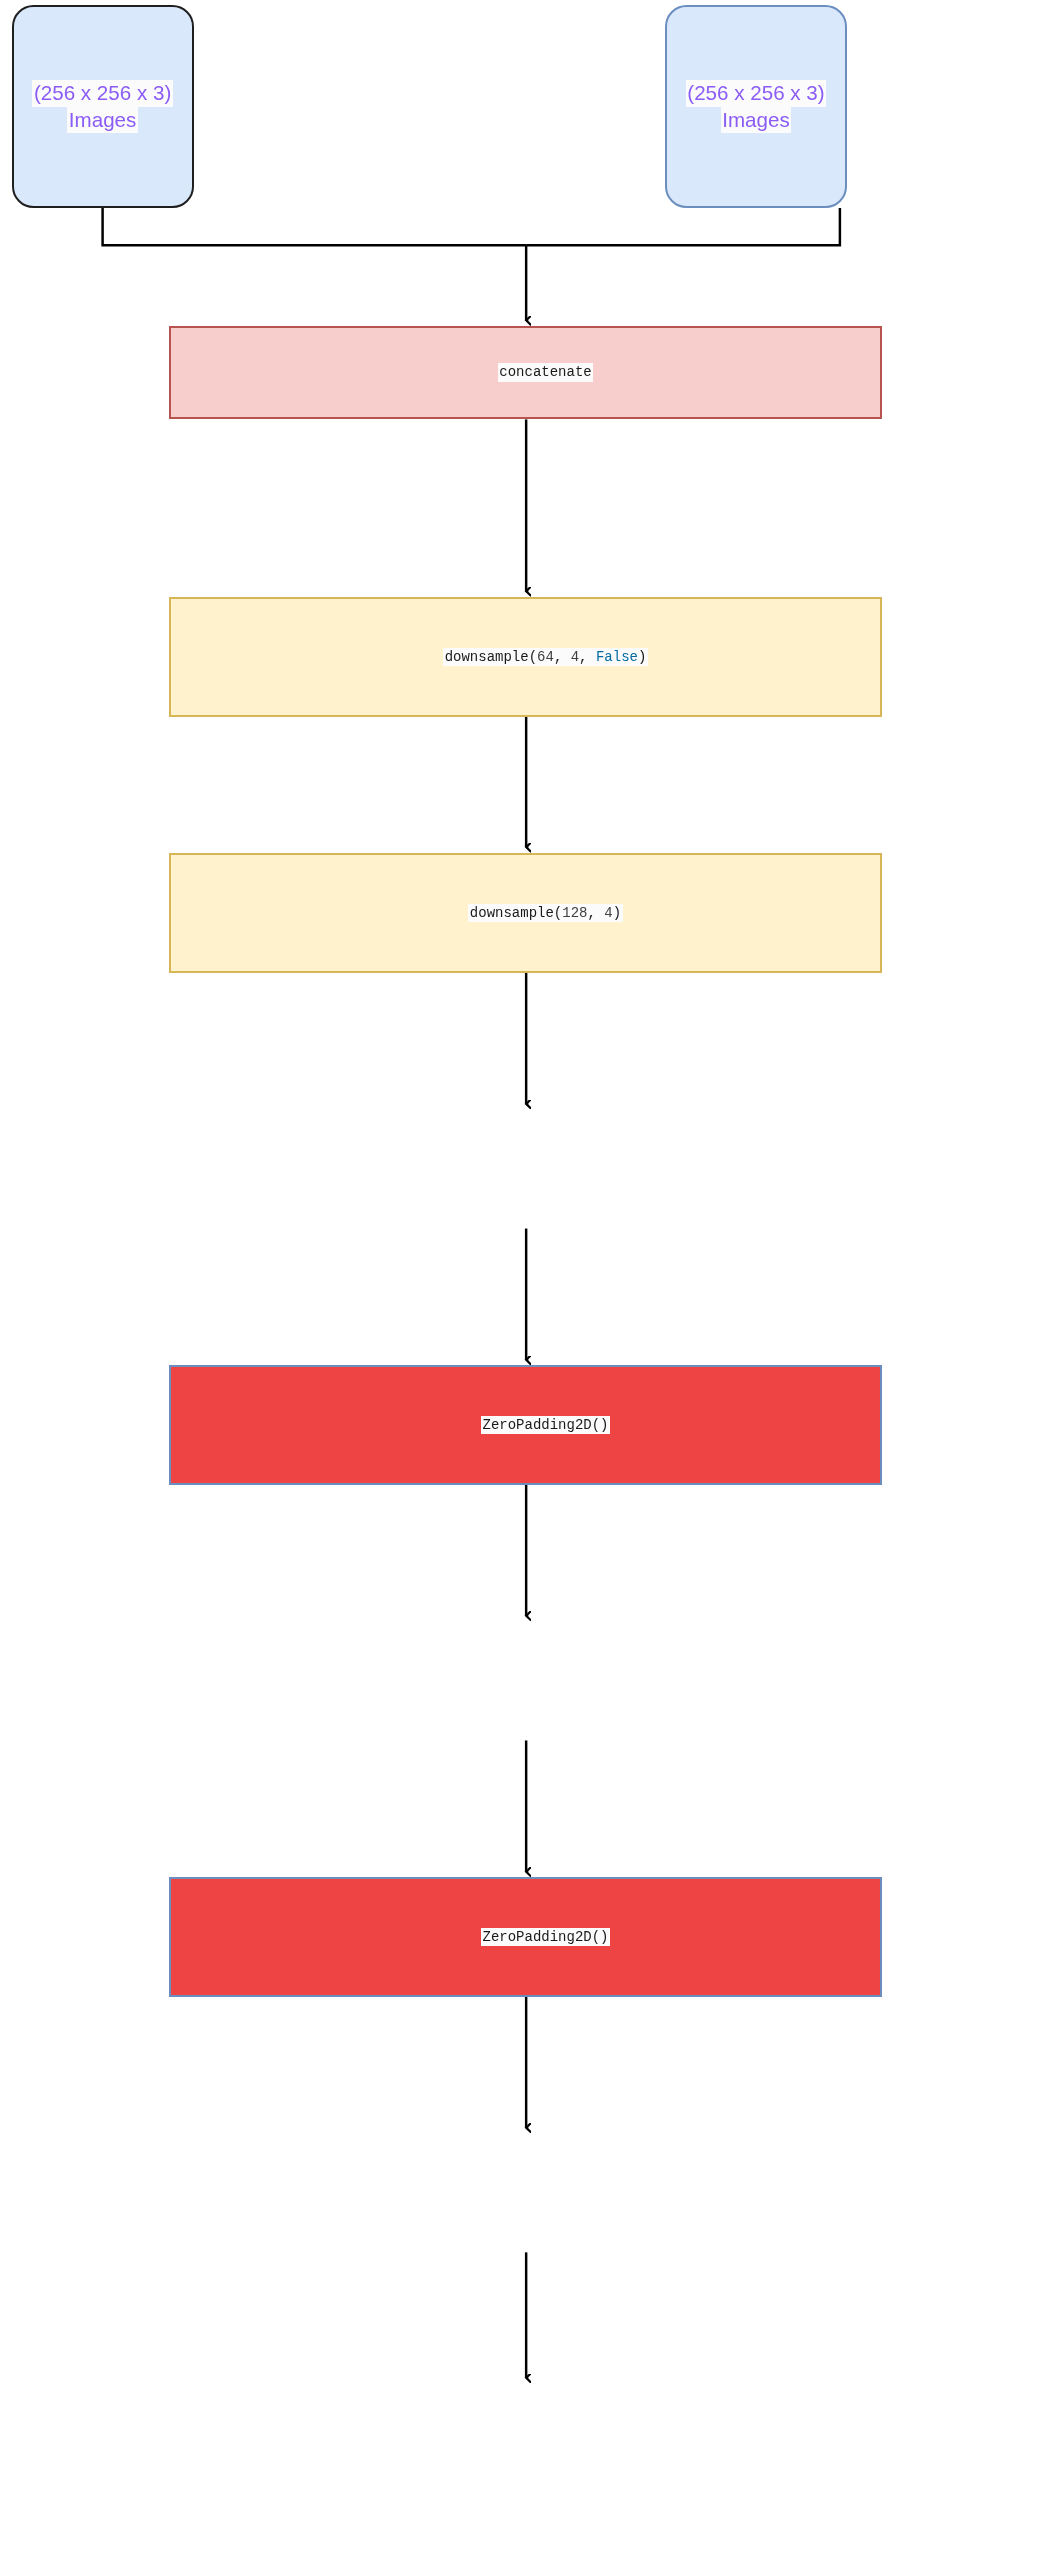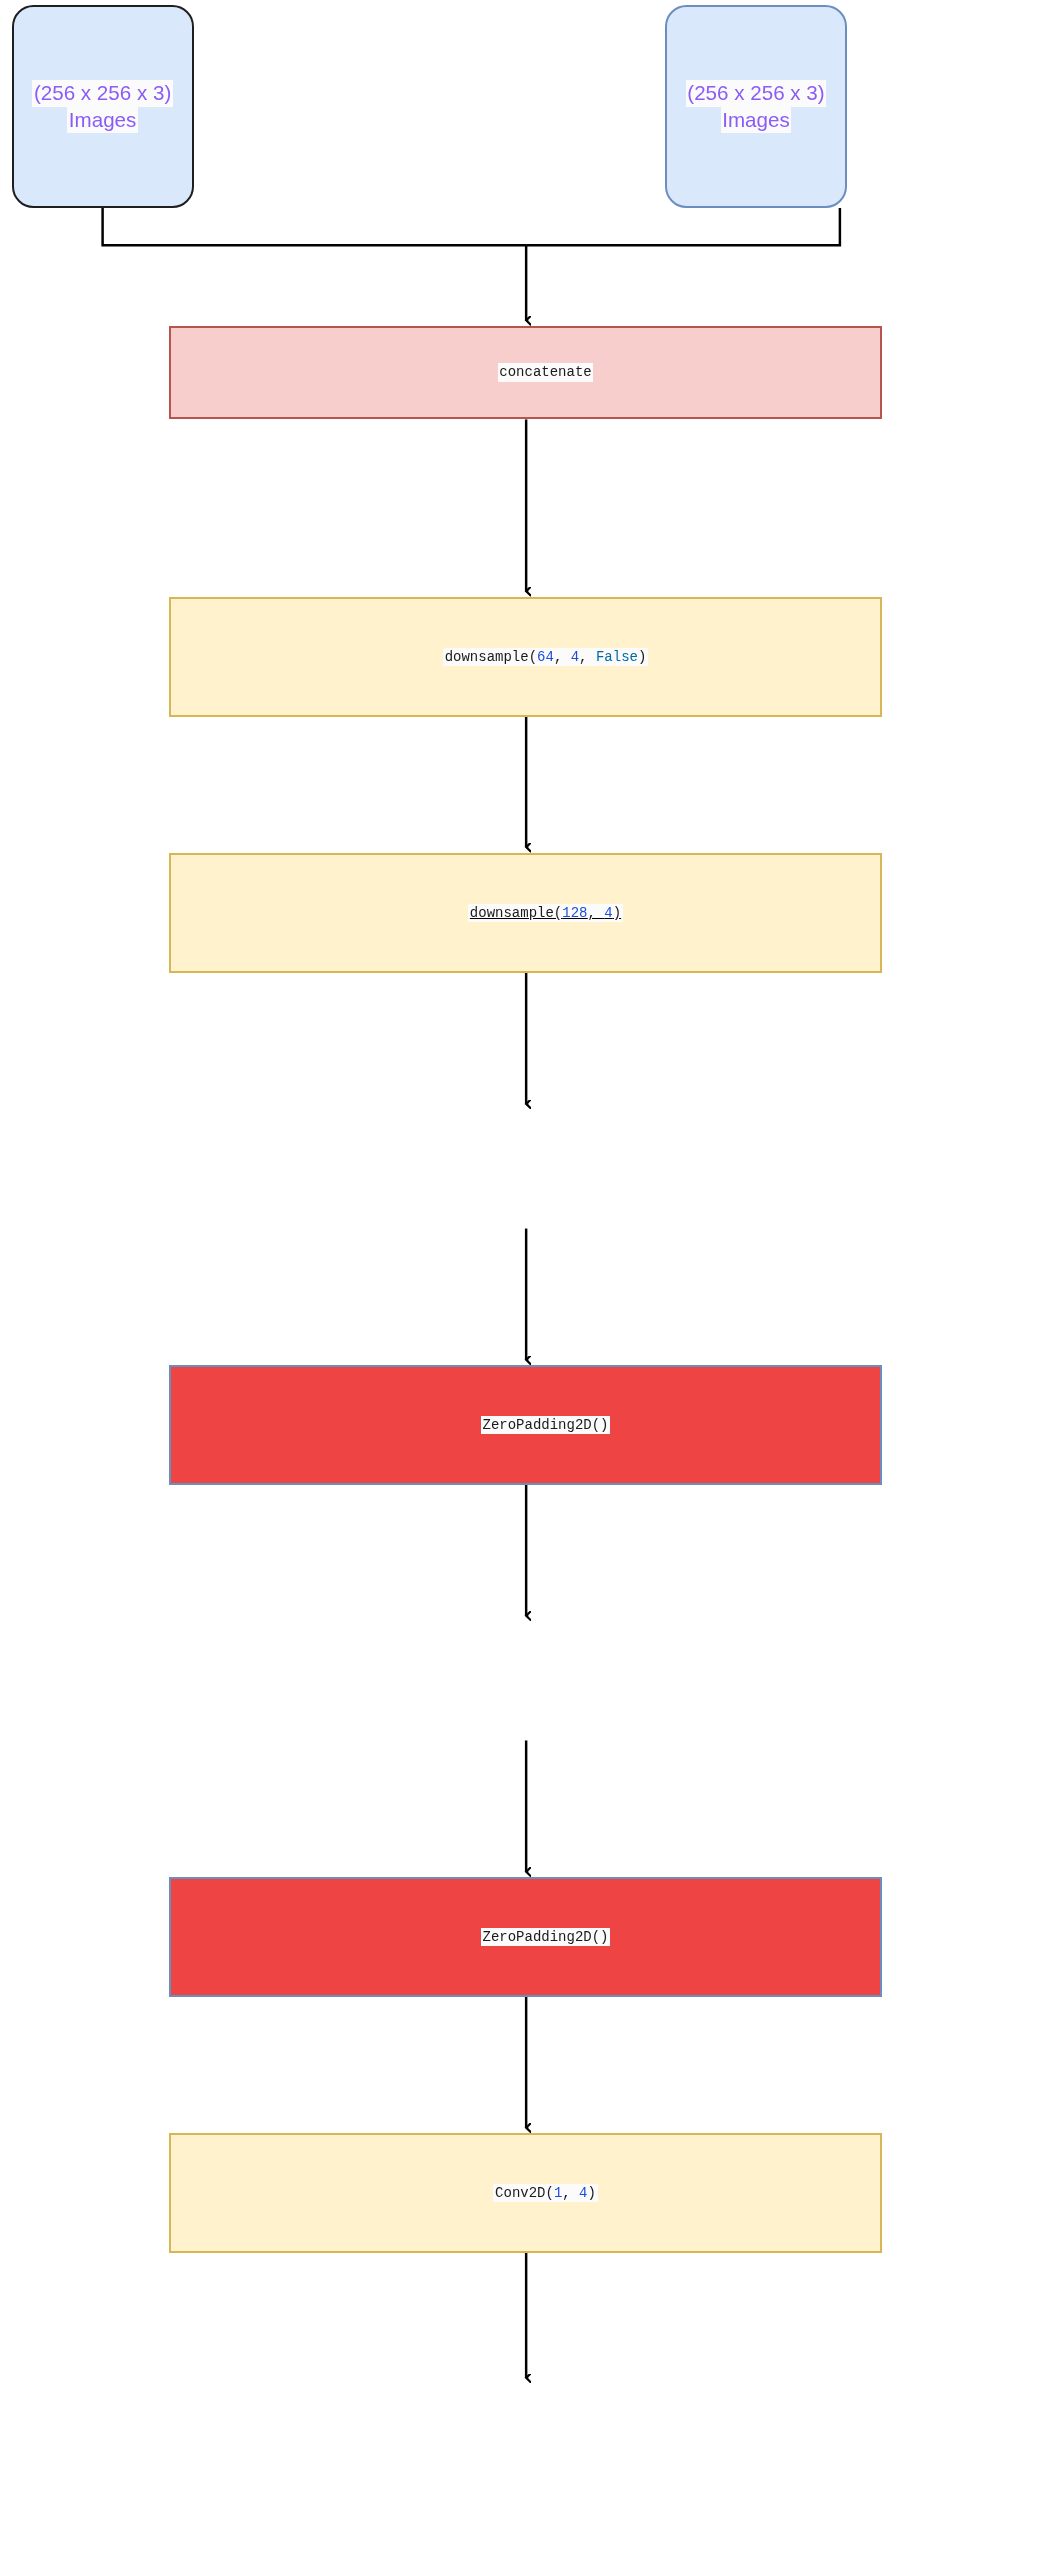--- a/index.html
+++ b/index.html
@@ -67,21 +67,21 @@
     font-size: 20.6px;
     color: #8b5cf6;
   }
   .label-mono {
     font-family: "Liberation Mono", "DejaVu Sans Mono", monospace;
     font-size: 14px;
     color: #1a1a1a;
     letter-spacing: 0px;
     margin-left: 40px;
   }
-  .num { color: #1d4ed8; }
+  .num { color: #404040; }
   .kw  { color: #0369a1; }
 
   svg.edges {
     position: absolute;
     left: 0; top: 0;
     width: 1049px;
     height: 2576px;
     pointer-events: none;
   }
 </style>
@@ -139,33 +139,30 @@
   </div>
 
   <div class="node n-red" style="left:169px; top:326px; width:713px; height:93px;">
     <span class="label-mono txt">concatenate</span>
   </div>
 
   <div class="node n-yellow" style="left:169px; top:597px; width:713px; height:120px;">
     <span class="label-mono txt"><span>downsample(</span><span class="num">64</span><span>, </span><span class="num">4</span><span>, </span><span class="kw">False</span><span>)</span></span>
   </div>
 
-  <div class="node n-yellow" style="left:169px; top:853px; width:713px; height:120px;text-decoration:underline;">
+  <div class="node n-yellow" style="left:169px; top:853px; width:713px; height:120px;">
     <span class="label-mono txt"><span>downsample(</span><span class="num">128</span><span>, </span><span class="num">4</span><span>)</span></span>
   </div>
 
 
   <div class="node n-blue-sq" style="left:169px; top:1365px; width:713px; height:120px;">
     <span class="label-mono txt">ZeroPadding2D()</span>
   </div>
 
 
   <div class="node n-blue-sq" style="left:169px; top:1877px; width:713px; height:120px;">
     <span class="label-mono txt">ZeroPadding2D()</span>
   </div>
 
-  <div class="node n-yellow" style="left:169px; top:2133px; width:713px; height:120px;">
-    <span class="label-mono txt"><span>Conv2D(</span><span class="num">1</span><span>, </span><span class="num">4</span><span>)</span></span>
-  </div>
 
 
 </div>
 
 
 </body></html>

